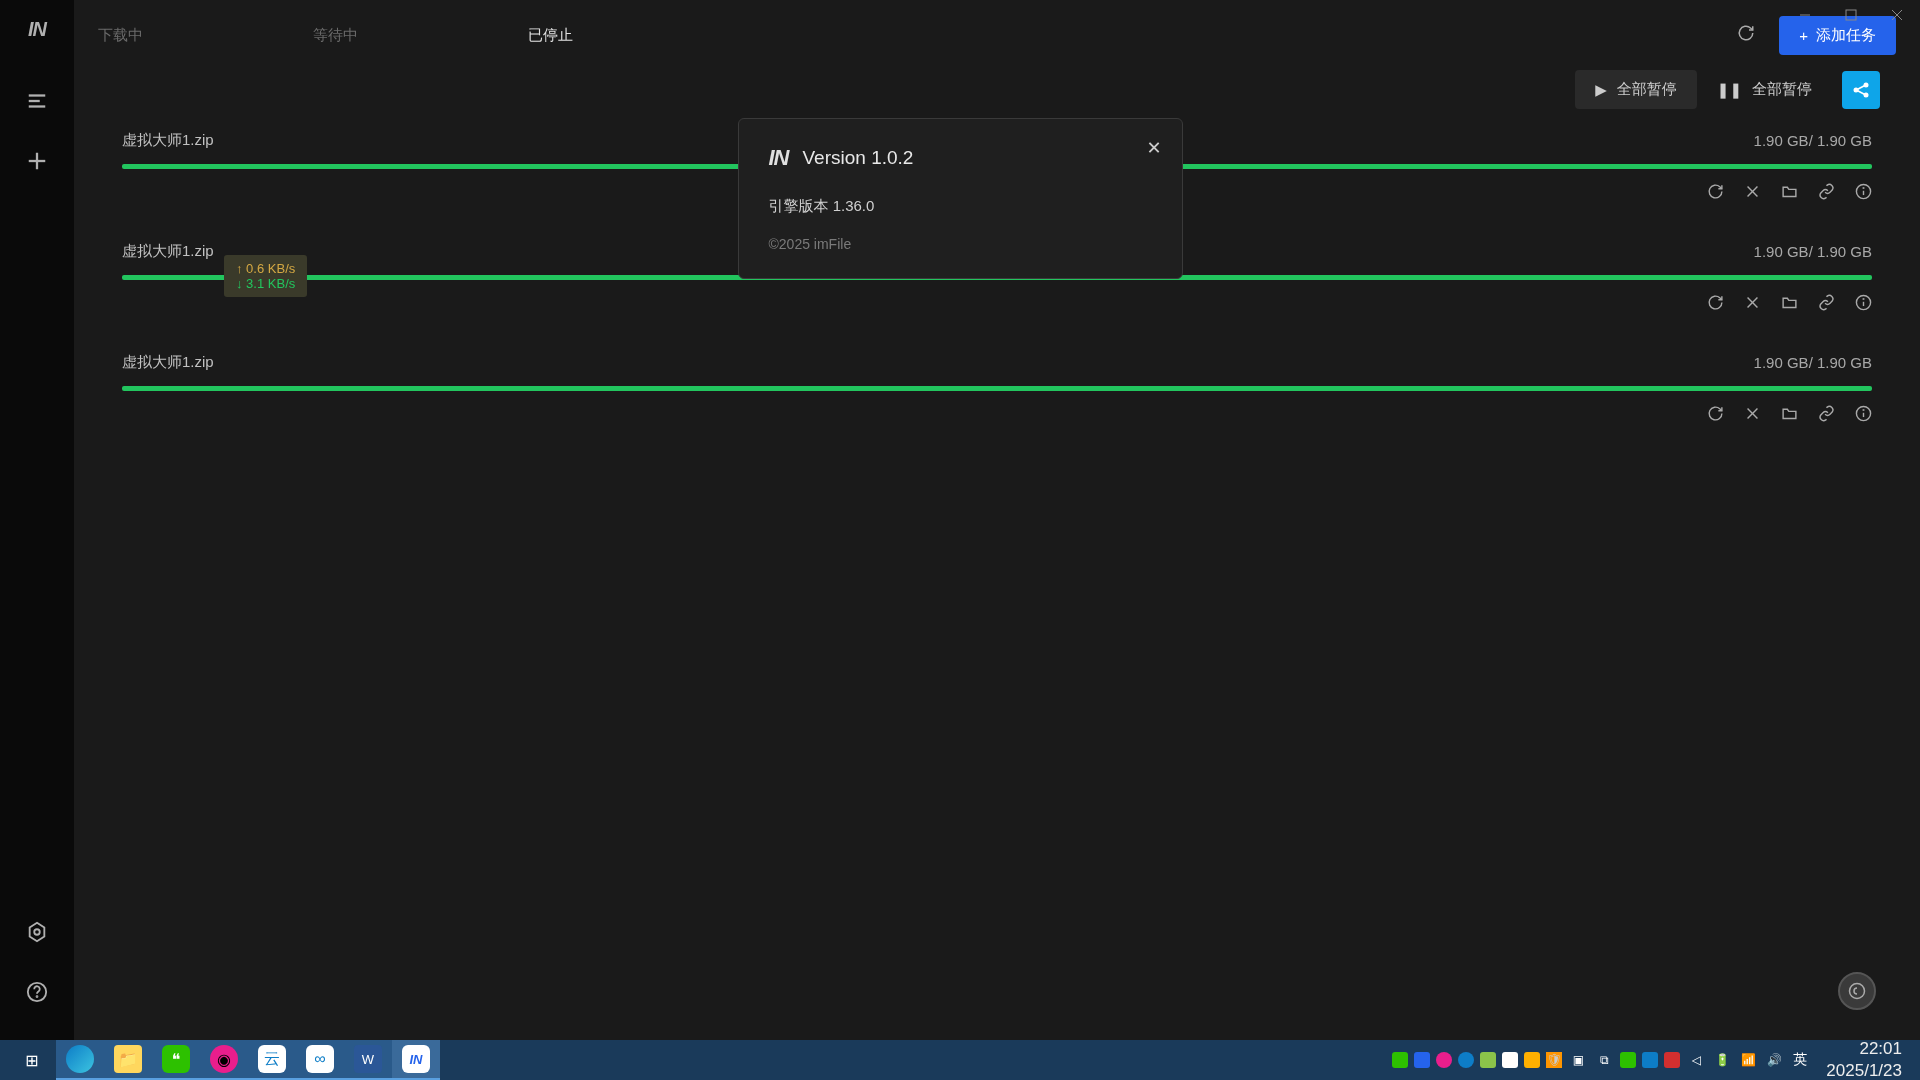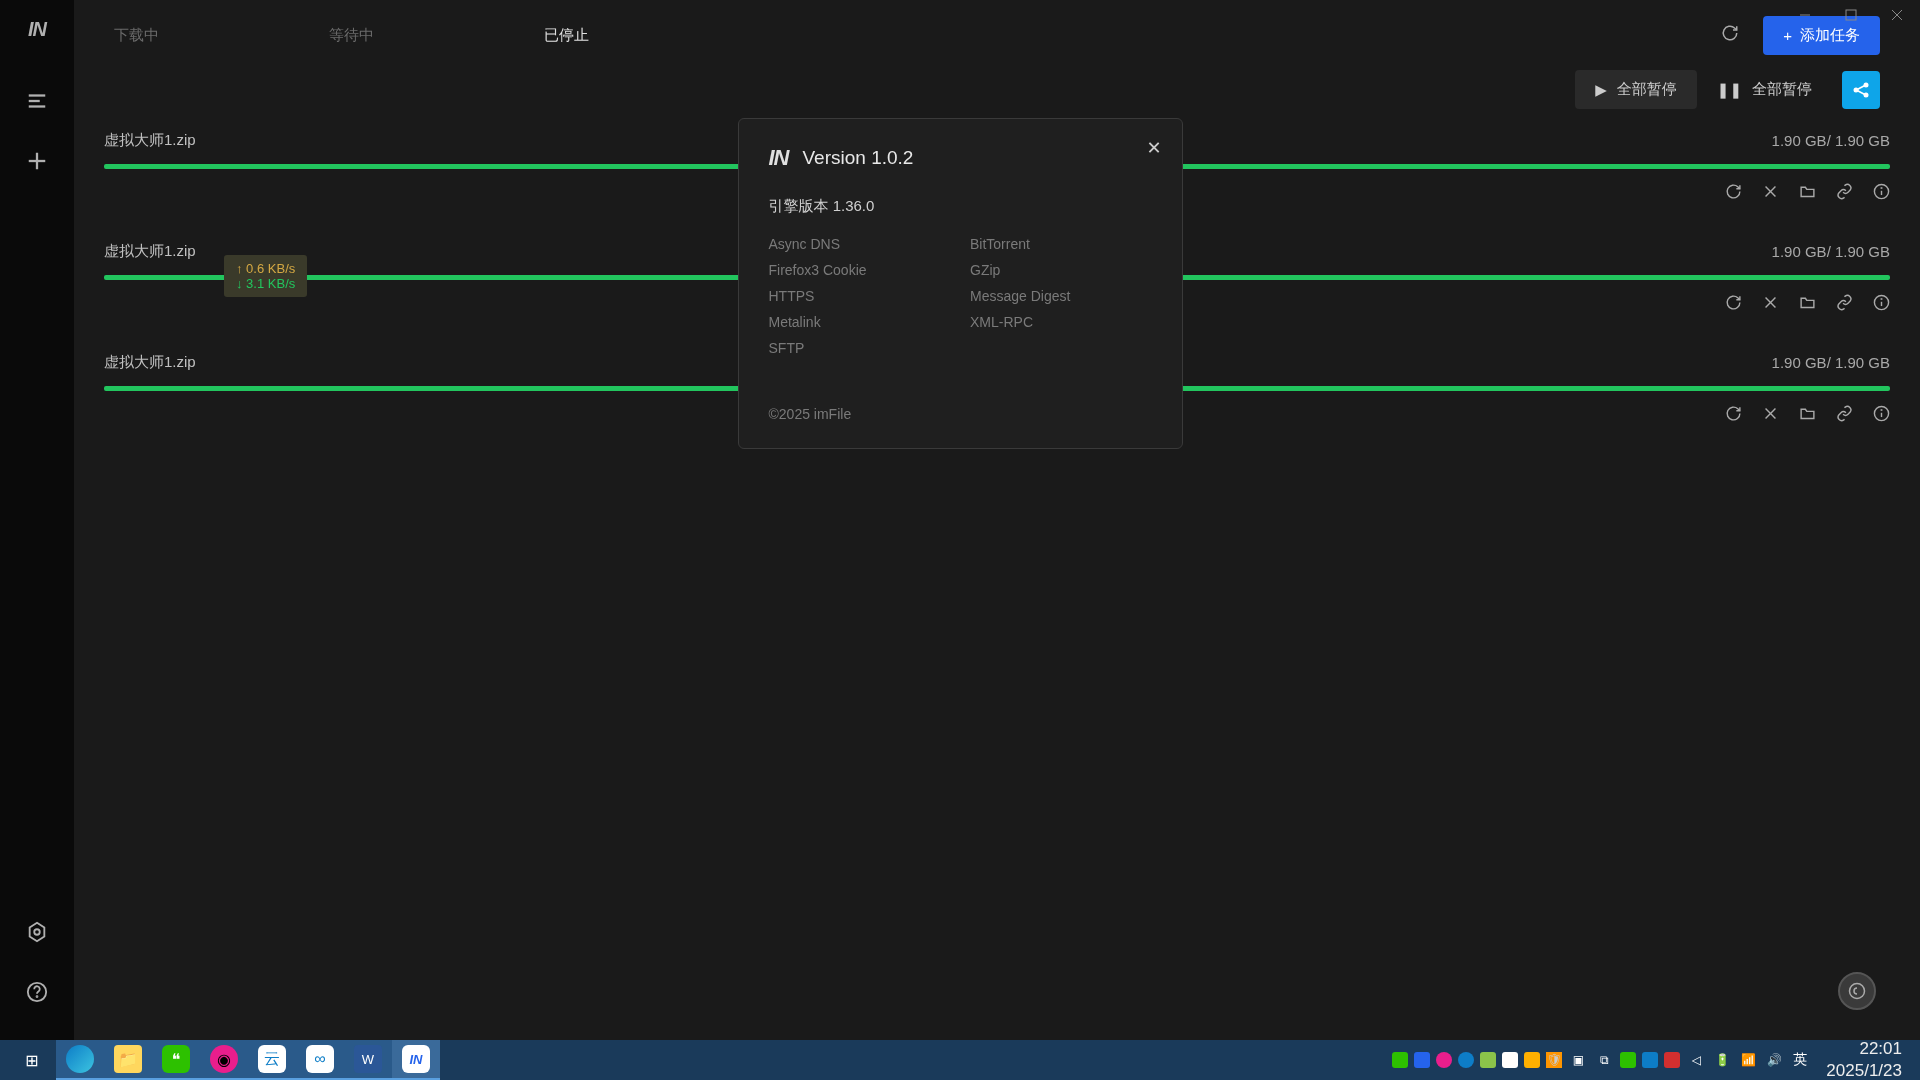--- a/index.html
+++ b/index.html
@@ -7,32 +7,32 @@
 .app{display:flex;width:100%;height:calc(100% - 40px)}
 .sidebar{width:74px;background:#0a0a0a;display:flex;flex-direction:column;align-items:center;padding-top:18px}
 .logo{color:#b0b0b0;font-weight:bold;font-style:italic;font-size:20px;margin-bottom:40px;letter-spacing:-1px}
 .side-icon{width:40px;height:40px;display:flex;align-items:center;justify-content:center;color:#b0b0b0;margin-bottom:20px;cursor:pointer}
 .side-spacer{flex:1}
 .side-icon svg{width:22px;height:22px}
 .main{flex:1;display:flex;flex-direction:column;background:#1a1a1a;position:relative}
 .window-controls{position:absolute;top:0;right:0;display:flex}
 .win-btn{width:46px;height:30px;display:flex;align-items:center;justify-content:center;color:#888;cursor:pointer}
 .win-btn svg{width:12px;height:12px}
-.topbar{display:flex;align-items:center;height:70px;padding:0 40px}
+.topbar{display:flex;align-items:center;height:70px;padding:0 24px}
 .tabs{display:flex;gap:170px;padding-left:0}
 .tab{color:#6a6a6a;font-size:15px;cursor:pointer}
 .tab.active{color:#e0e0e0}
 .top-actions{margin-left:auto;display:flex;align-items:center;gap:16px}
 .refresh-btn{color:#aaa;cursor:pointer;padding:8px}
 .add-task-btn{background:#2563eb;color:#fff;padding:10px 20px;border-radius:4px;font-size:15px;cursor:pointer;display:flex;align-items:center;gap:8px}
 .sub-actions{display:flex;justify-content:flex-end;align-items:center;gap:0;padding:0 40px 14px}
 .sub-btn{color:#ccc;font-size:15px;padding:10px 20px;cursor:pointer;display:flex;align-items:center;gap:10px}
 .sub-btn.primary{background:#2a2a2a;border-radius:4px}
 .share-btn{width:38px;height:38px;background:#0ea5e9;border-radius:4px;display:flex;align-items:center;justify-content:center;color:#fff;margin-left:10px;cursor:pointer}
-.tasks{flex:1;overflow:auto;padding:0 30px}
+.tasks{flex:1;overflow:auto;padding:0 48px}
 .task{background:#1a1a1a;margin-bottom:30px;position:relative}
 .task-header{display:flex;justify-content:space-between;align-items:center;padding:8px 0 14px}
 .task-name{color:#c0c0c0;font-size:15px}
 .task-size{color:#a8a8a8;font-size:15px}
 .progress{height:5px;background:#22c55e;border-radius:2px;width:100%}
 .task-actions{display:flex;justify-content:flex-end;gap:20px;padding:14px 0 0}
 .task-icon{color:#aaa;cursor:pointer}
 .task-icon svg{width:17px;height:17px}
 .speed-tooltip{position:absolute;top:255px;left:150px;background:#3a3a2a;border-radius:3px;padding:6px 12px;z-index:5;font-size:13px}
 .speed-up{color:#d4a843}
@@ -262,31 +262,20 @@
 </div>
 
 <div class="modal-overlay">
   <div class="modal">
     <div class="modal-close">✕</div>
     <div class="modal-title">
       <span class="modal-logo">IN</span>
       <span>Version 1.0.2</span>
     </div>
     <div class="engine">引擎版本 1.36.0</div>
-    <div class="features">
-      <div class="feature">Async DNS</div>
-      <div class="feature">BitTorrent</div>
-      <div class="feature">Firefox3 Cookie</div>
-      <div class="feature">GZip</div>
-      <div class="feature">HTTPS</div>
-      <div class="feature">Message Digest</div>
-      <div class="feature">Metalink</div>
-      <div class="feature">XML-RPC</div>
-      <div class="feature">SFTP</div>
-    </div>
     <div class="copyright">©2025 imFile</div>
   </div>
 </div>
 
 <div class="taskbar">
   <div class="tb-left">
     <div class="tb-item">
         <div class="tb-icon" style="color:#fff">⊞</div>
       </div>
     <div class="tb-item active">

